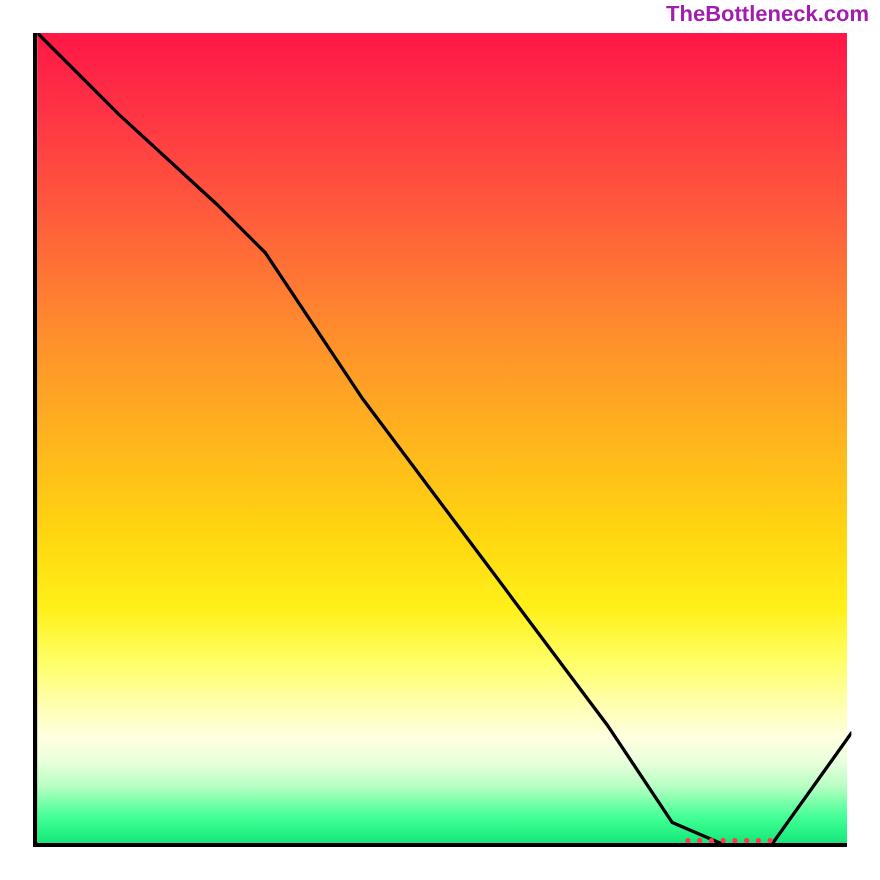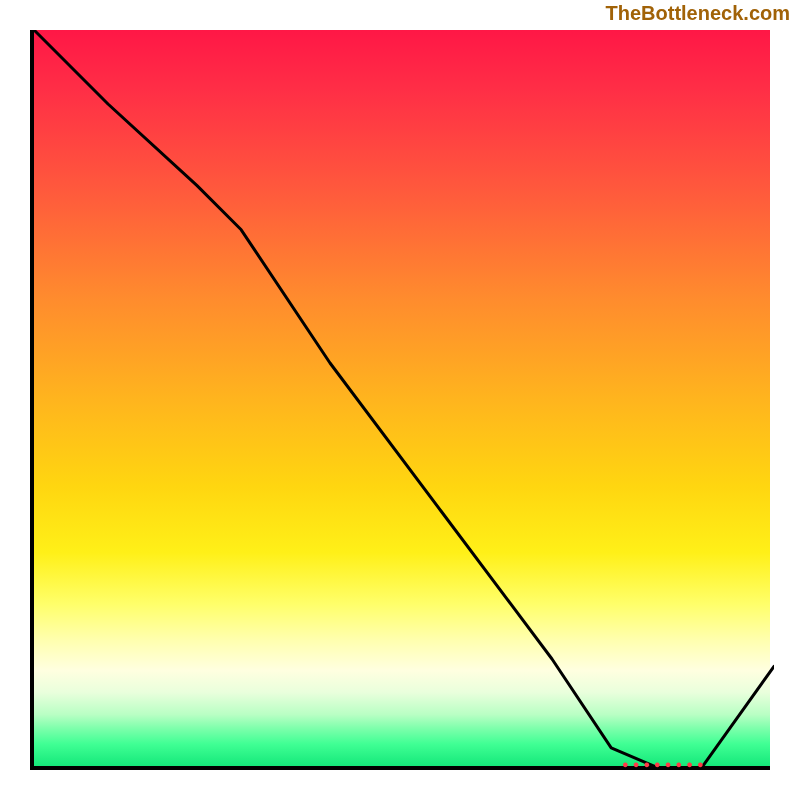--- a/index.html
+++ b/index.html
@@ -10,21 +10,21 @@
     font-family: Arial, Helvetica, sans-serif;
     position: relative;
     overflow: hidden;
   }
   .attribution {
     position: absolute;
     top: 2px;
     right: 10px;
     font-size: 20px;
     font-weight: 600;
-    color: #a16207;
+    color: #a21caf;
   }
   .plot-area {
     position: absolute;
     left: 30px;
     top: 30px;
     width: 740px;
     height: 740px;
     border-left: 4px solid #000;
     border-bottom: 4px solid #000;
   }

